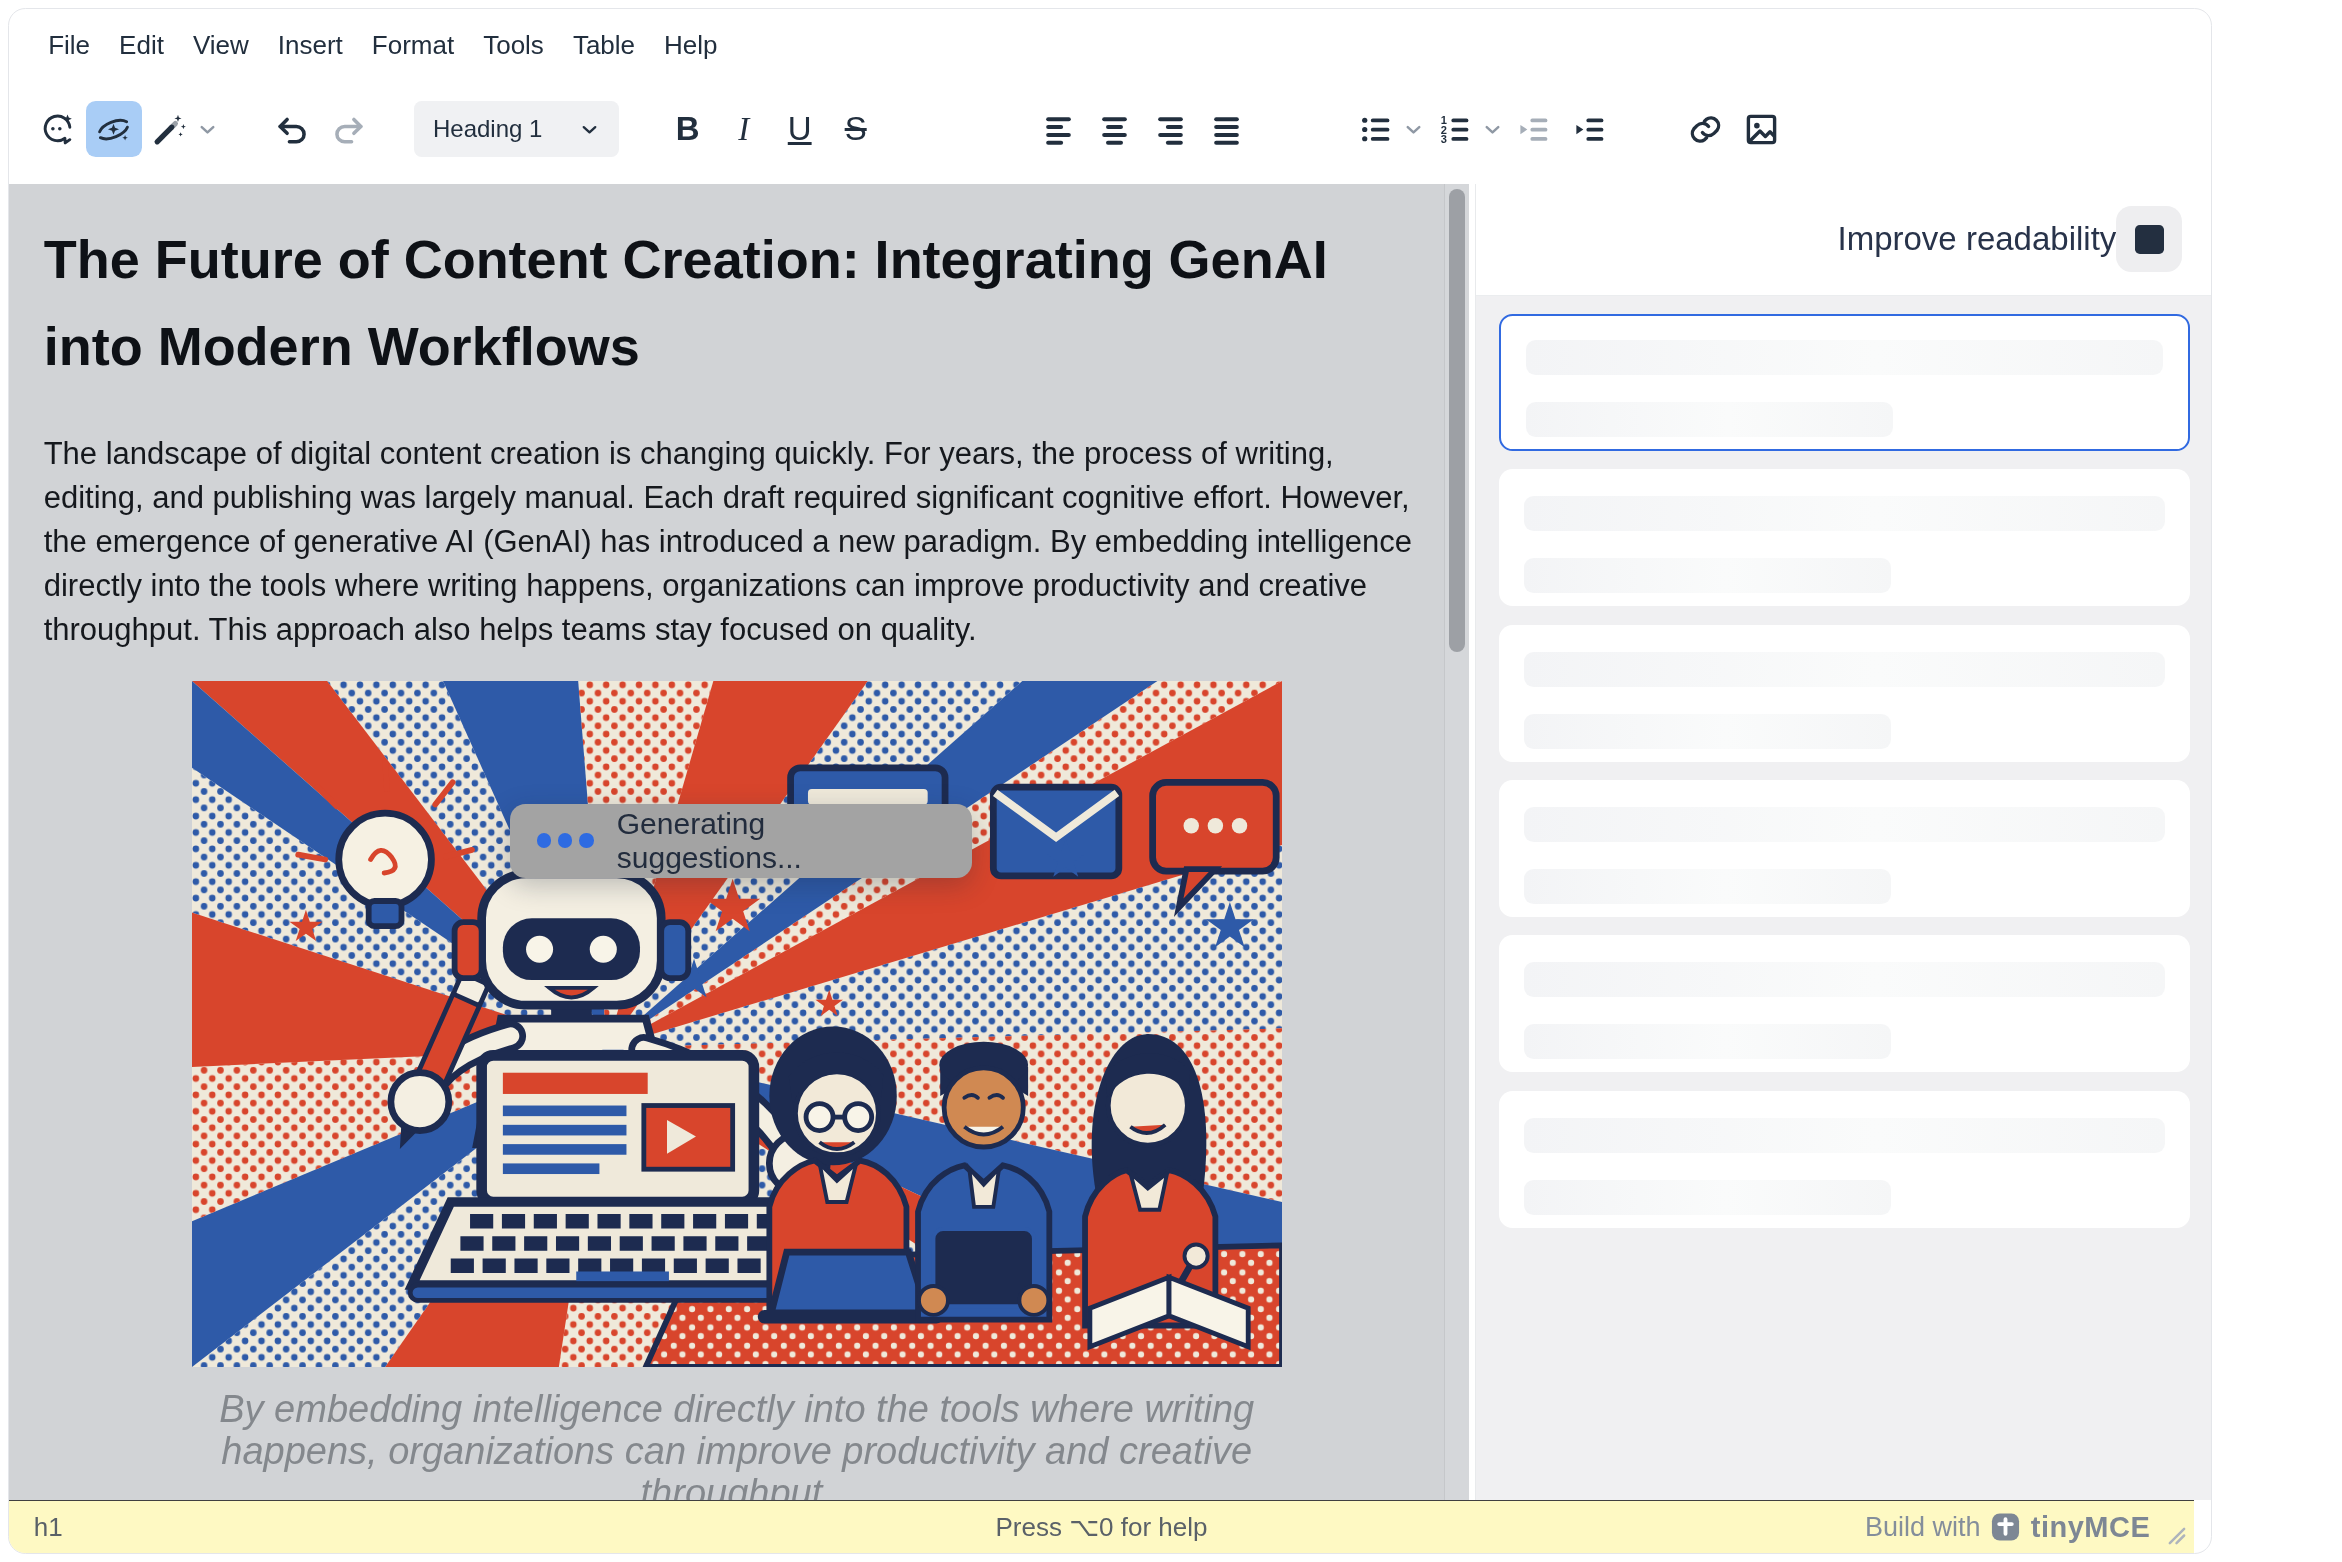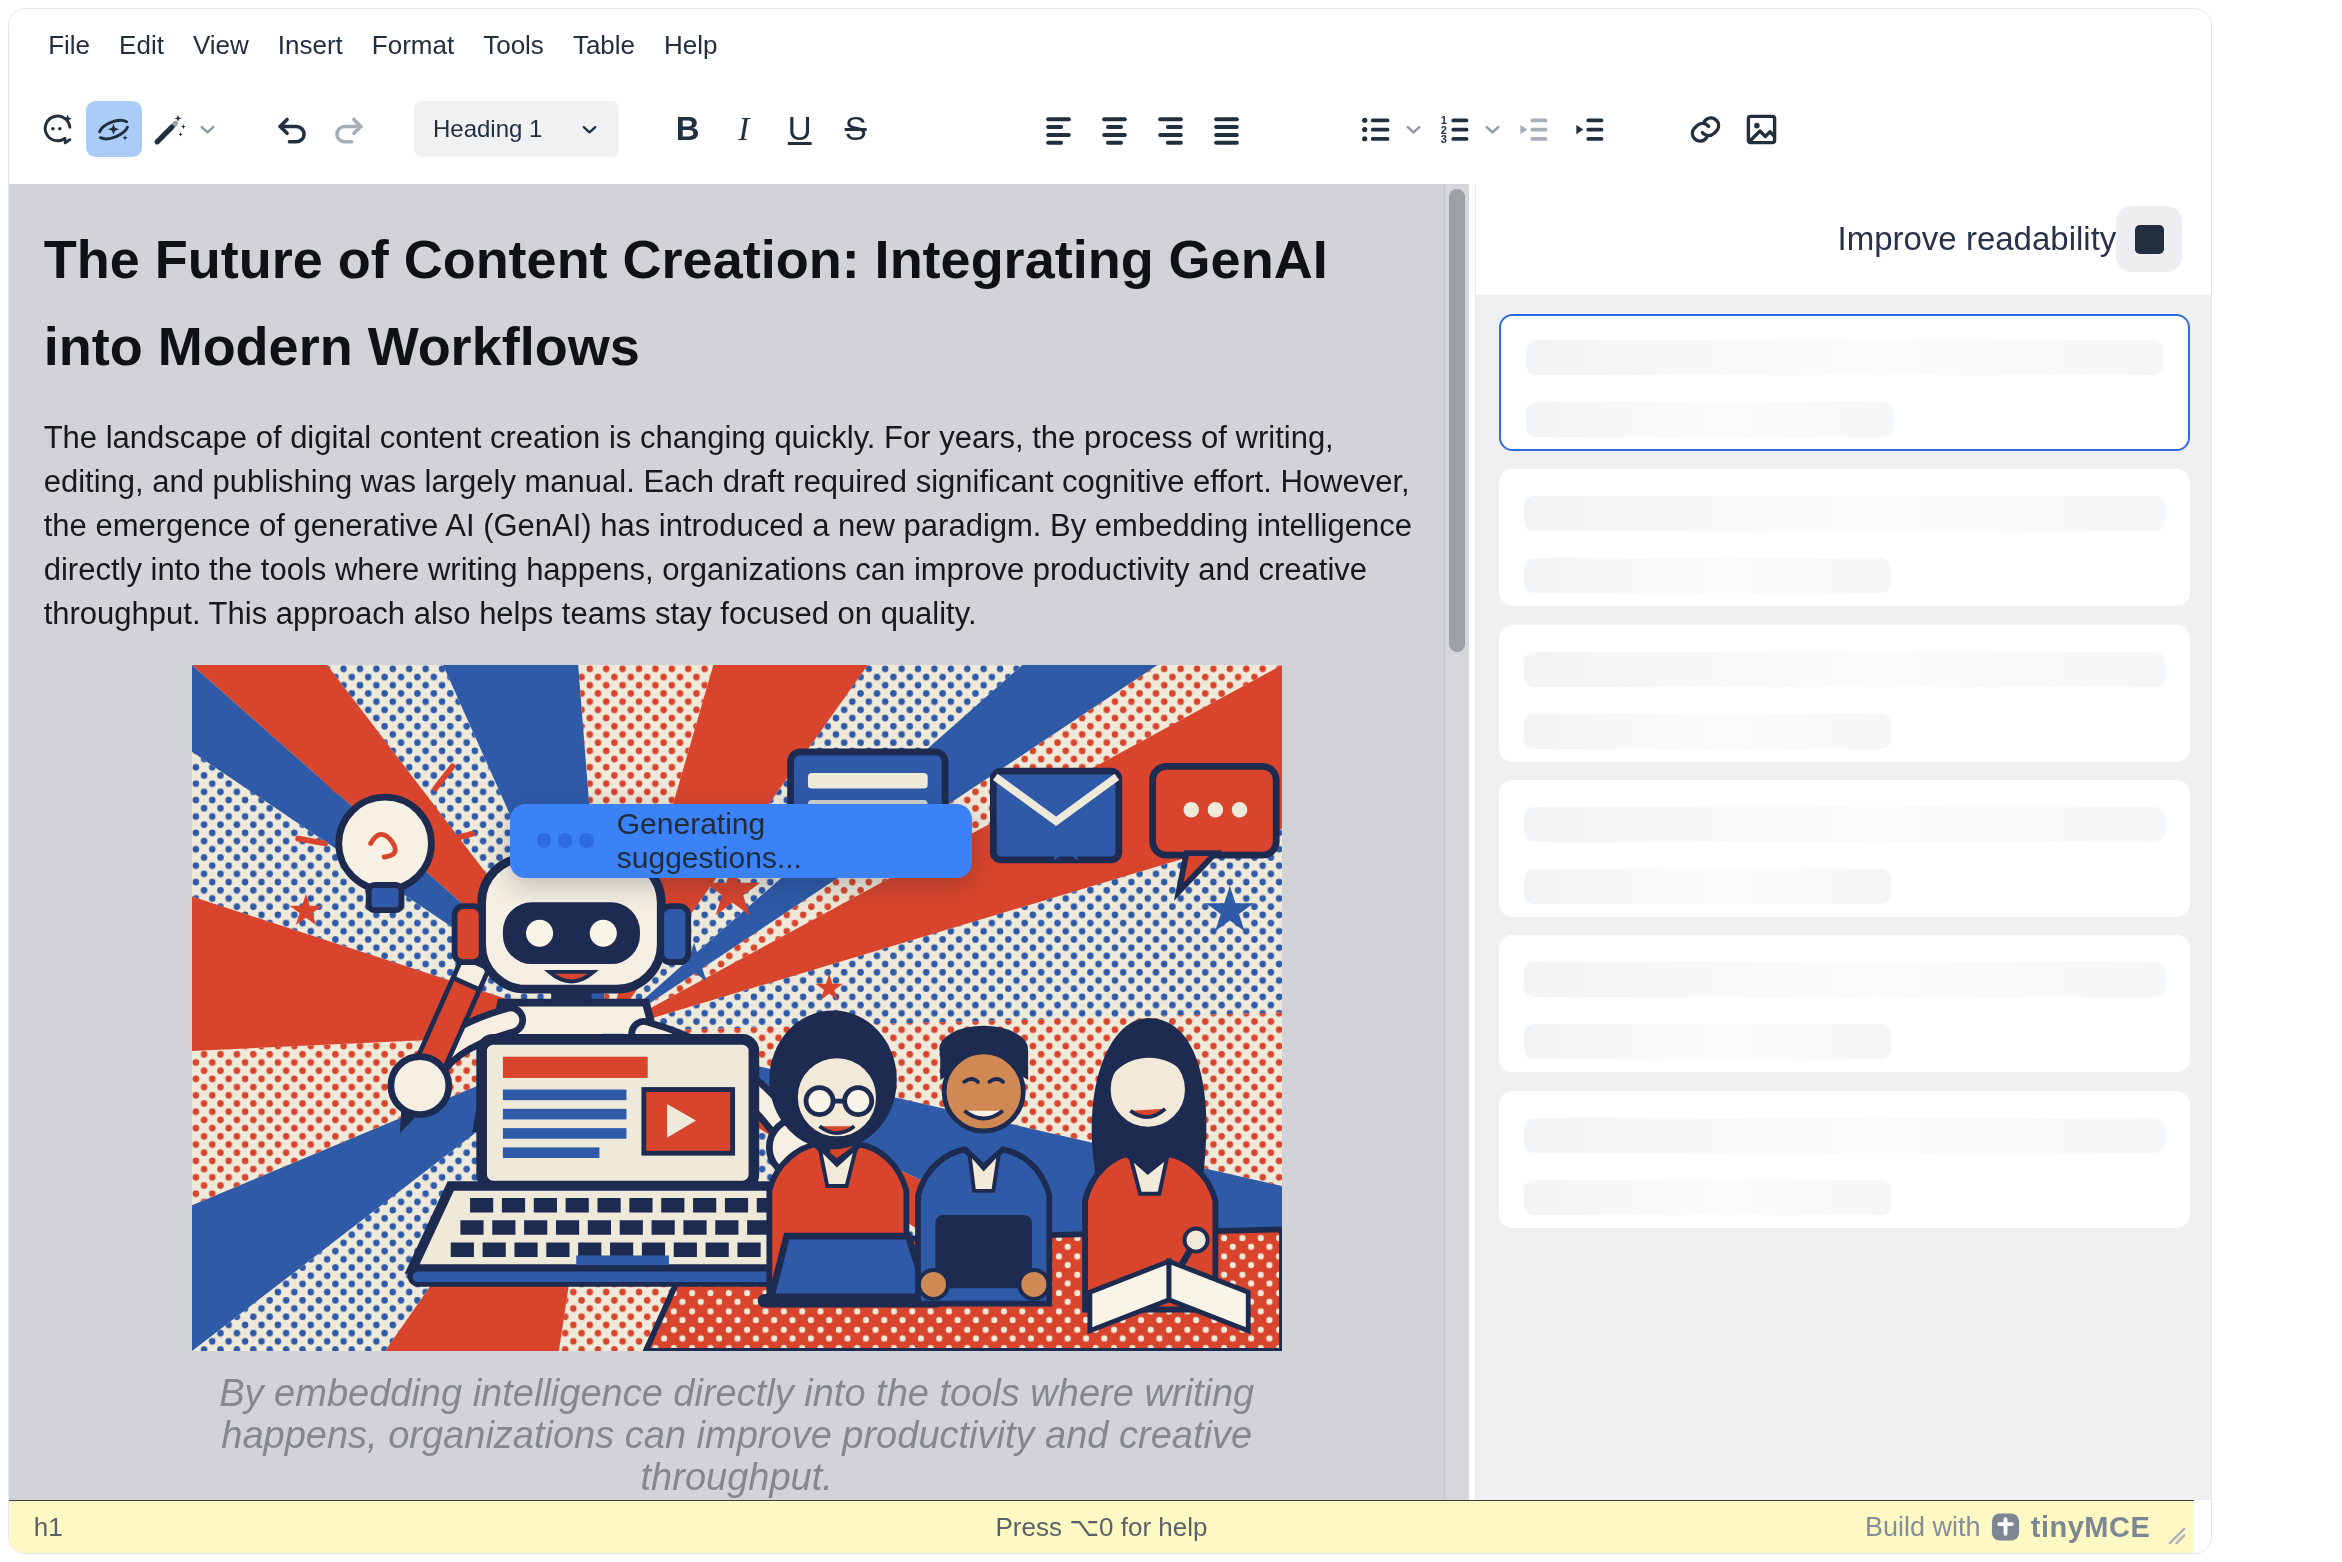--- a/index.html
+++ b/index.html
@@ -28,31 +28,31 @@
   .fmt-b { font-weight:bold; font-family:"Liberation Sans", sans-serif; }
   .fmt-i { font-style:italic; }
   .fmt-u { text-decoration:underline; font-family:"Liberation Sans", sans-serif; }
   .fmt-s { text-decoration:line-through; font-family:"Liberation Sans", sans-serif; }
 
   
   .main { position:absolute; top:175px; left:0; right:0; bottom:53px; }
   .editor { position:absolute; left:0; top:0; bottom:0; width:1460px; background:#d1d3d6; overflow:hidden; }
   .doc { padding:32px 39px 0 35px; }
   .doc h1 { font-size:54px; line-height:87px; font-weight:bold; color:#0e1116; max-width:1294px; }
-  .doc p { font-size:31px; line-height:44px; color:#15181d; margin-top:26px; max-width:1386px; }
+  .doc p { font-size:31px; line-height:44px; color:#15181d; margin-top:42px; max-width:1386px; }
   .doc figure { margin:29px auto 0; width:1090px; }
   .doc figure svg.illo { display:block; width:1090px; height:686px; }
   .doc figcaption { margin:21px auto 0; font-size:38px; line-height:42px; color:#84888d; text-align:center; max-width:1371px;font-style:italic; }
 
   
   .scroll-track { position:absolute; top:0; bottom:0; right:0; width:25px; background:#d5d7da; border-left:1px solid #c5c7ca; }
   .scroll-thumb { position:absolute; top:5.8px; left:3.9px; width:16.4px; height:463px; border-radius:8.7px; background:#9da0a5; }
 
   
-  .gen-pill { position:absolute; left:501px; top:620px; width:462px; height:74px; background:#3b82f6; border-radius:15.4px; box-shadow:0 7.7px 27px rgba(25,35,55,.25); display:flex; align-items:center; padding:0 27px; z-index:5; }
+  .gen-pill { position:absolute; left:501px; top:620px; width:462px; height:74px; background:#a3a3a3; border-radius:15.4px; box-shadow:0 7.7px 27px rgba(25,35,55,.25); display:flex; align-items:center; padding:0 27px; z-index:5; }
   .gen-dots { display:flex; gap:6.8px; margin-right:23px; }
   .gen-dots i { width:14.5px; height:14.5px; border-radius:50%; background:#2e6be2; }
   .gen-label { font-size:30px; color:#222c3d; }
 
   
   .panel { position:absolute; left:1466px; right:0; top:0; bottom:0; background:#f0f0f2; border-left:1px solid #e8eaec; }
   .panel-header { height:112px; background:#fff; border-bottom:1px solid #ebedef; display:flex; align-items:center; justify-content:flex-end; padding:0 29px 0 33px; }
   .panel-title { font-size:33px; font-weight:500; color:#28334a; }
   .stop-btn { width:66px; height:66px; border-radius:15.4px; background:#eeeef0; display:flex; align-items:center; justify-content:center; border:none; }
   .stop-square { width:29px; height:29px; border-radius:4.8px; background:#232f40; }

